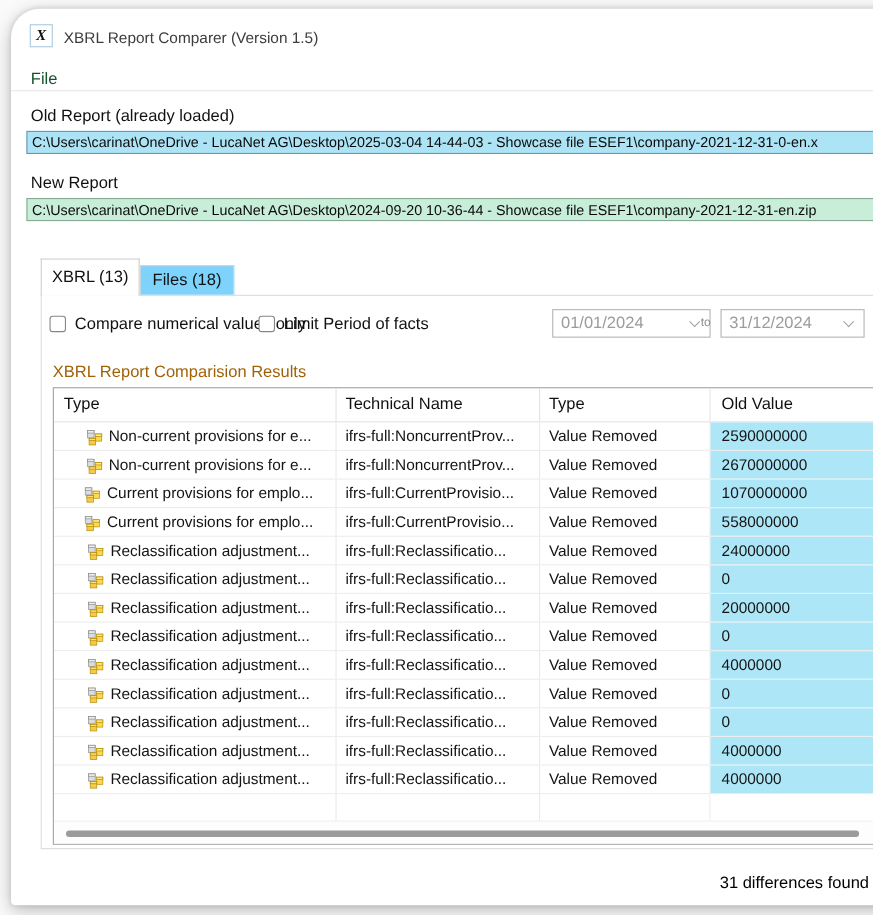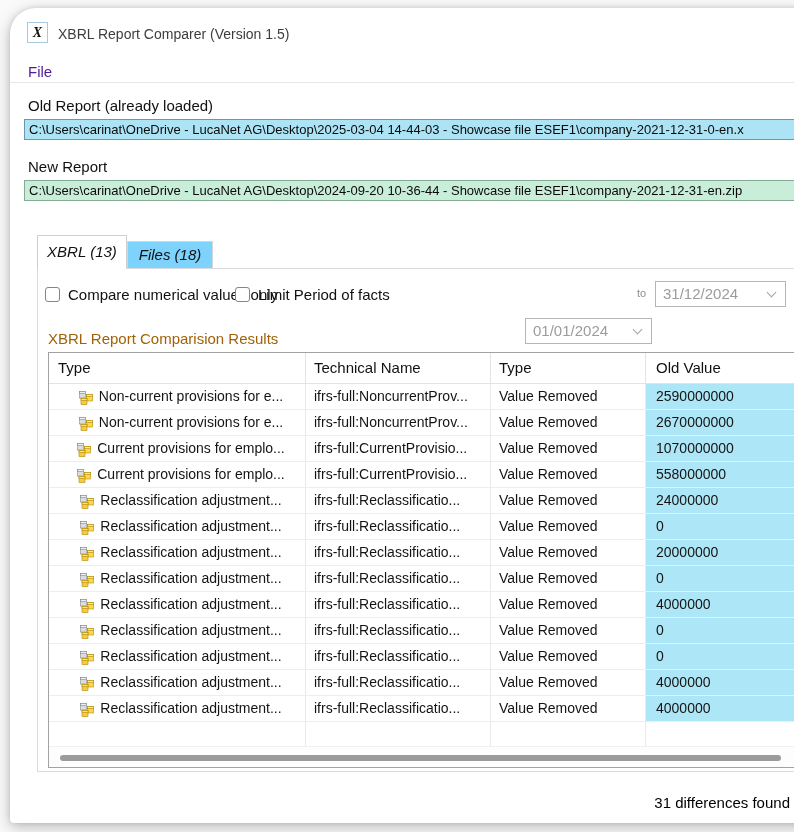--- a/index.html
+++ b/index.html
@@ -23,39 +23,39 @@
     border: 1px solid #a9cade; background: #fff;
     font-family: "Liberation Serif", serif; font-style: italic; font-weight: bold;
     font-size: 14px; text-align: center; line-height: 19px; color: #111;
   }
   .title-text {
     position: absolute; left: 48px; top: 18px; font-size: 14px; color: #3d3d3d;
     white-space: nowrap;
   }
   
   .menu-item {
-    position: absolute; left: 18px; top: 52px; font-size: 15px; color: #4c1d95;
+    position: absolute; left: 18px; top: 52px; font-size: 15px; color: #14532d;
     padding: 3px 6px 4px 0; cursor: default;
   }
   .menu-divider { position: absolute; left: 0; right: 0; top: 74px; height: 1px; background: #e6e6e6; }
   
   .section-label { position: absolute; font-size: 15px; color: #111; white-space: nowrap; }
   .lbl-old { left: 18px; top: 89px; }
   .lbl-new { left: 18px; top: 150px; }
   .path-field {
     position: absolute; left: 14px; right: -2px; height: 21px;
     font-size: 13px; line-height: 19px; padding: 0 4px; white-space: nowrap;
     overflow: hidden; color: #0a0a0a;
   }
   .path-old { top: 111px; background: var(--old_highlight); border: 1px solid #6e96ab; }
   .path-new { top: 172px; background: var(--new_highlight); border: 1px solid #86ab95; }
   
   .tab {
     position: absolute; font-size: 15px; text-align: center;
-    border: 1px solid #cfcfcf; border-bottom: none; color: #111; font-style: italic;
+    border: 1px solid #cfcfcf; border-bottom: none; color: #111;
   }
   .tab-active {
     left: 27px; top: 227px; width: 90px; height: 34px; line-height: 31px;
     background: #fff; z-index: 3;
   }
   .tab-inactive {
     left: 117px; top: 233px; width: 86px; height: 28px; line-height: 26px;
     background: #7dd3fc; border-color: #d6d6d6; z-index: 1;
   }
   .tab-panel {
@@ -69,21 +69,21 @@
   .checkbox {
     width: 15px; height: 15px; background: #fff; border: 1px solid #858585; border-radius: 3px;
     flex: 0 0 auto;
   }
   .chk-label { font-size: 15px; color: #111; white-space: nowrap; }
   .combo {
     position: absolute; top: 273px; height: 26px; background: #fff;
     border: 1px solid #b5b5b5; z-index: 4;
     font-size: 15px; color: #9c9c9c; line-height: 24px; padding-left: 7px; white-space: nowrap;
   }
-  .combo-from { left: 515px; width: 127px; margin-top: 37px; }
+  .combo-from { left: 492px; width: 144px; }
   .combo-to { left: 645px; width: 131px; }
   .combo .chev {
     position: absolute; right: 10px; top: 7px; width: 7px; height: 7px;
     border-right: 1.6px solid #a3a3a3; border-bottom: 1.6px solid #a3a3a3;
     transform: rotate(45deg);
   }
   .to-label { position: absolute; left: 627px; top: 279px; font-size: 11px; color: #8f8f8f; z-index: 4; }
   
   .results-title { position: absolute; left: 38px; top: 322px; font-size: 15px; color: #a16207; z-index: 4; }
   .table {

